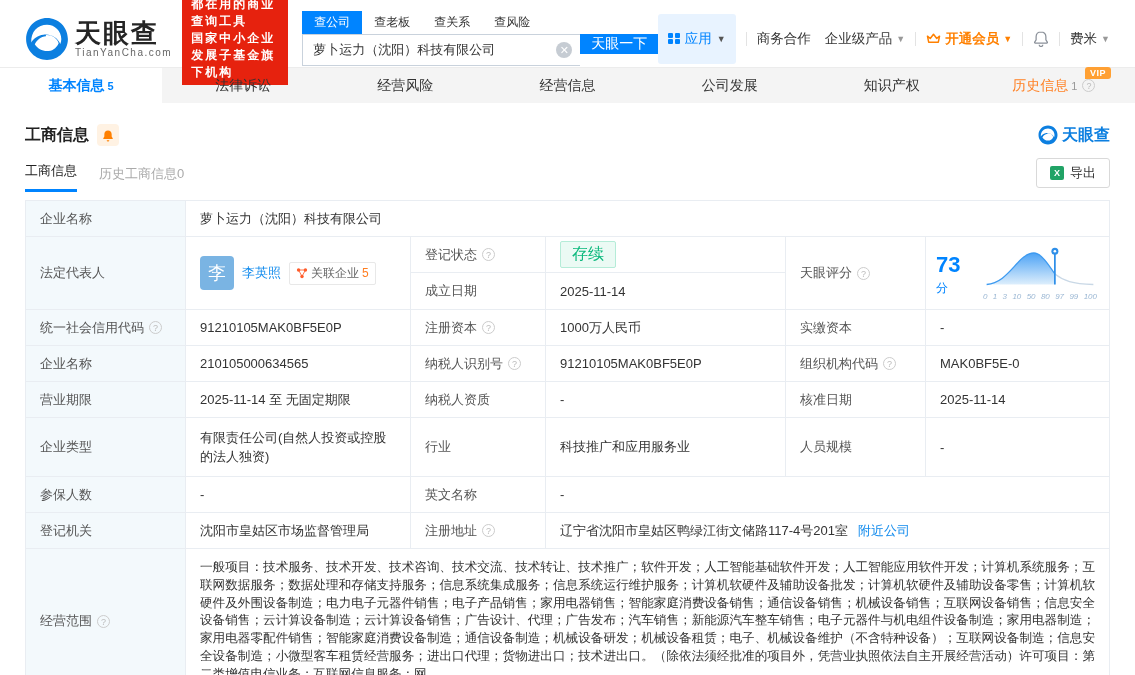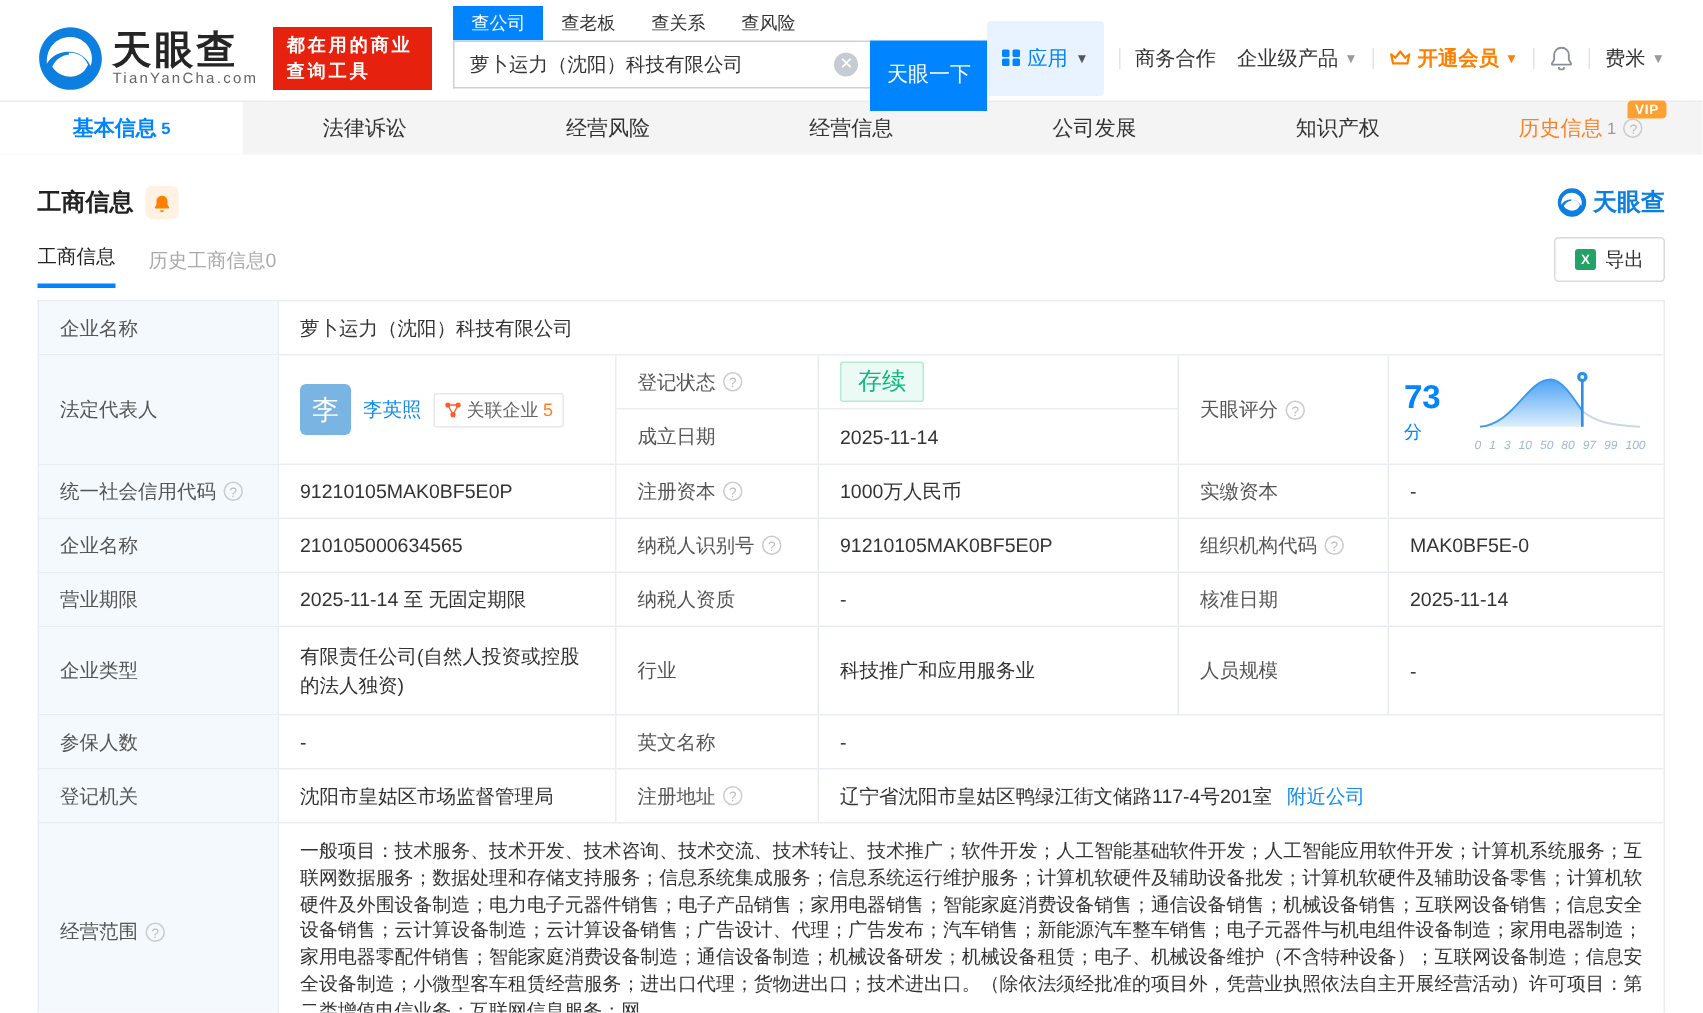--- a/index.html
+++ b/index.html
@@ -15,21 +15,21 @@
   .logo-en { font-size:10px; color:#666; letter-spacing:1.5px; }
   .slogan { margin-left:10px; background:#e6220e; color:#fff; font-size:12px; font-weight:bold; padding:4px 9px; line-height:17px; letter-spacing:2px; }
   .search-area { margin-left:14px; }
   .search-tabs { display:flex; font-size:12px; }
   .search-tab { padding:3px 12px; cursor:pointer; color:#333; }
   .search-tab.active { background:#0084ff; color:#fff; }
   .search-row { display:flex; }
   .search-box { position:relative; }
   .search-box input { width:278px; height:32px; border:1px solid #c9d2dc; border-right:none; padding:0 30px 0 10px; font-size:13px; color:#333; outline:none; font-family:inherit; }
   .clear-icon { position:absolute; right:8px; top:8px; width:16px; height:16px; background:#c6ccd3; border-radius:50%; color:#fff; font-size:11px; line-height:16px; text-align:center; cursor:pointer; }
-  .search-btn { width:78px; height:47px; background:#0084ff; color:#fff; border:none; font-size:14px; cursor:pointer; font-family:inherit; }
+  .search-btn { width:78px; height:20px; background:#0084ff; color:#fff; border:none; font-size:14px; cursor:pointer; font-family:inherit; }
   .top-nav { margin-left:auto; display:flex; align-items:center; font-size:13.5px; white-space:nowrap; }
   .nav-sep { width:1px; height:14px; background:#e3e3e3; margin:0 10px; }
   .nav-item { color:#333; cursor:pointer; display:flex; align-items:center; gap:4px; }
   .caret { font-size:9px; color:#999; }
   .apps-chip { background:#e8f3ff; color:#0084ff; padding:16px 10px; border-radius:3px; display:flex; align-items:center; gap:5px; cursor:pointer; }
   .apps-chip .caret { color:#555; }
   .grid-ic { display:grid; grid-template-columns:5px 5px; grid-template-rows:5px 5px; gap:1.5px; }
   .grid-ic i { background:#0084ff; border-radius:1px; }
   .vip-link { color:#ff8000; font-weight:bold; display:flex; align-items:center; gap:4px; cursor:pointer; }
   .vip-link .caret { color:#ff8000; }
@@ -93,20 +93,21 @@
       <svg viewBox="0 0 40 40">
           <path fill="#0c7fe0" d="M20 1C9.5 1 1 9.5 1 20s8.5 19 19 19 19-8.5 19-19S30.5 1 20 1zm0 6c7.2 0 13 5.8 13 13 0 1.6-.3 3.2-.9 4.6-2.3-5.5-8.2-9.4-15.4-8.5-5.1.6-9 3.5-11 7.1C5.1 13.2 11.7 7 20 7zm-1 9.5c5.4-.4 10 2.7 11.6 7.3C28.3 28.9 24.4 31 20 31c-4.7 0-8.8-2.5-11.1-6.2 1.9-3.9 5.6-6.9 10.1-7.3z"></path>
         </svg>
     </span>
     <div class="logo-text">
       <div class="logo-cn">天眼查</div>
       <div class="logo-en">TianYanCha.com</div>
     </div>
     <div class="slogan">
       <div>都在用的商业查询工具</div>
+      <div>国家中小企业发展子基金旗下机构</div>
     </div>
   </div>
 
   <div class="search-area">
     <div class="search-tabs">
       <span class="search-tab active">查公司</span>
       <span class="search-tab">查老板</span>
       <span class="search-tab">查关系</span>
       <span class="search-tab">查风险</span>
     </div>

